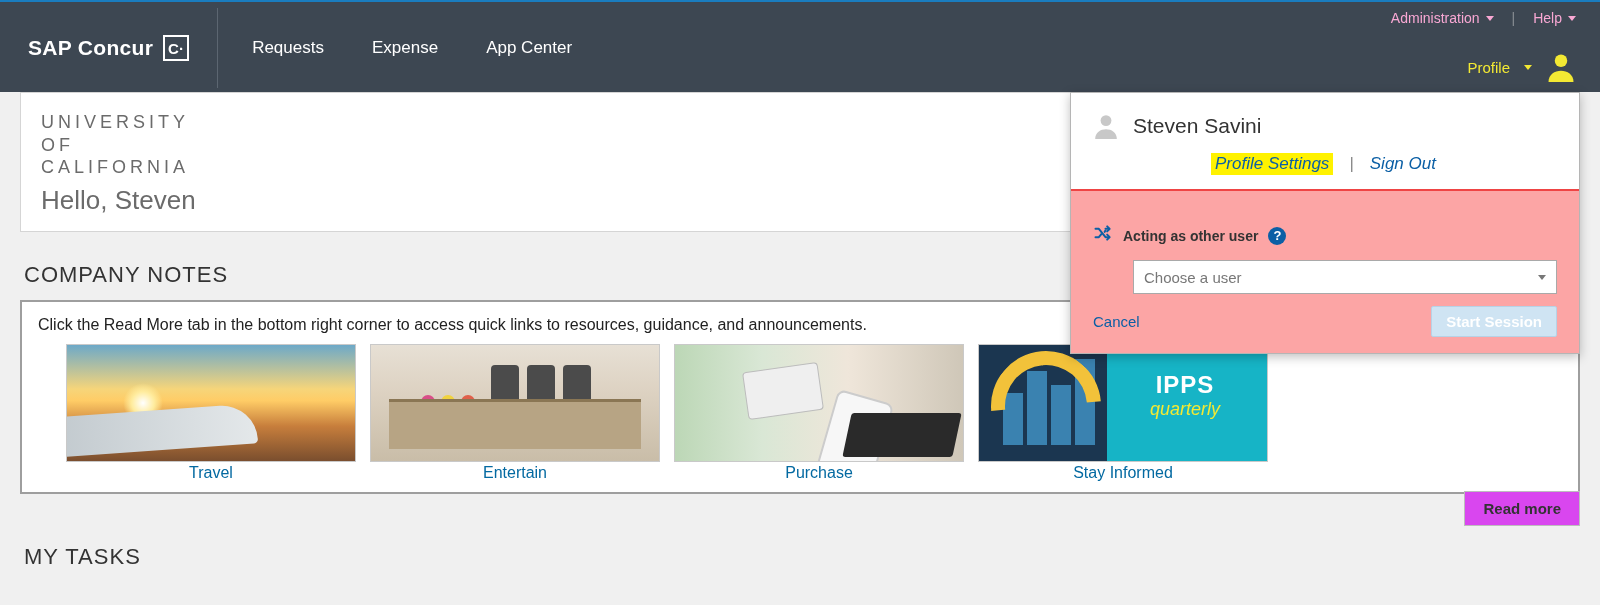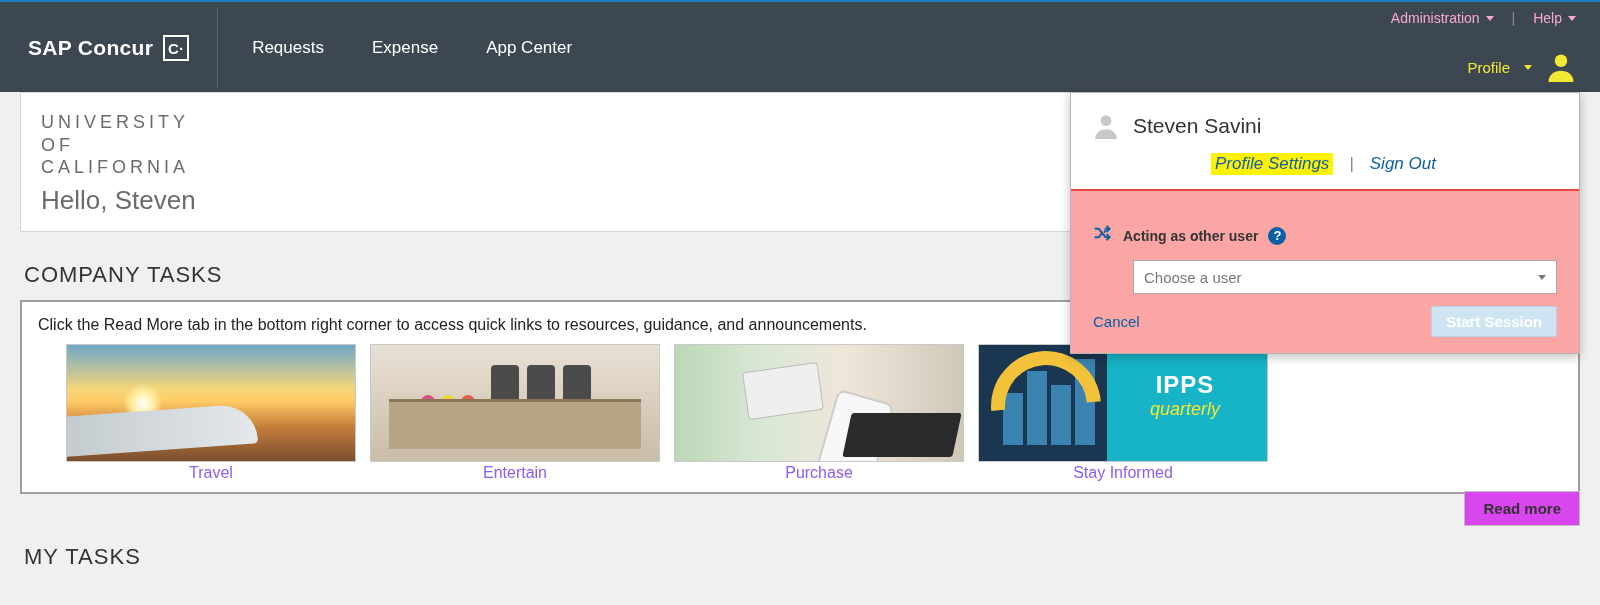--- a/index.html
+++ b/index.html
@@ -175,21 +175,21 @@
   }
   .tile-img {
     height: 118px;
     width: 100%;
     border: 1px solid #c9c9c9;
     position: relative;
     overflow: hidden;
   }
   .tile-label {
     font-size: 16px;
-    color: #8b5cf6;
+    color: #0369a1;
     margin-top: 2px;
   }
   .read-more {
     position: absolute;
     right: -2px;
     bottom: -34px;
     background: #d946ef;
     padding: 8px 18px;
     font-size: 15px;
     font-weight: bold;
@@ -373,21 +373,21 @@
         <div>Report</div>
       </div>
       <div class="hero-action">
         <div class="plus">+</div>
         <div>Upload</div>
         <div>Receipts</div>
       </div>
     </div>
   </div>
 
-  <div class="section-title">COMPANY TASKS</div>
+  <div class="section-title">COMPANY NOTES</div>
 
   <div class="notes-box">
     <div class="notes-text">Click the Read More tab in the bottom right corner to access quick links to resources, guidance, and announcements.</div>
     <div class="tiles">
       <div class="tile">
         <div class="tile-img travel-bg">
             <div class="sun"></div>
           </div>
         <div class="tile-label">Travel</div>
       </div>

